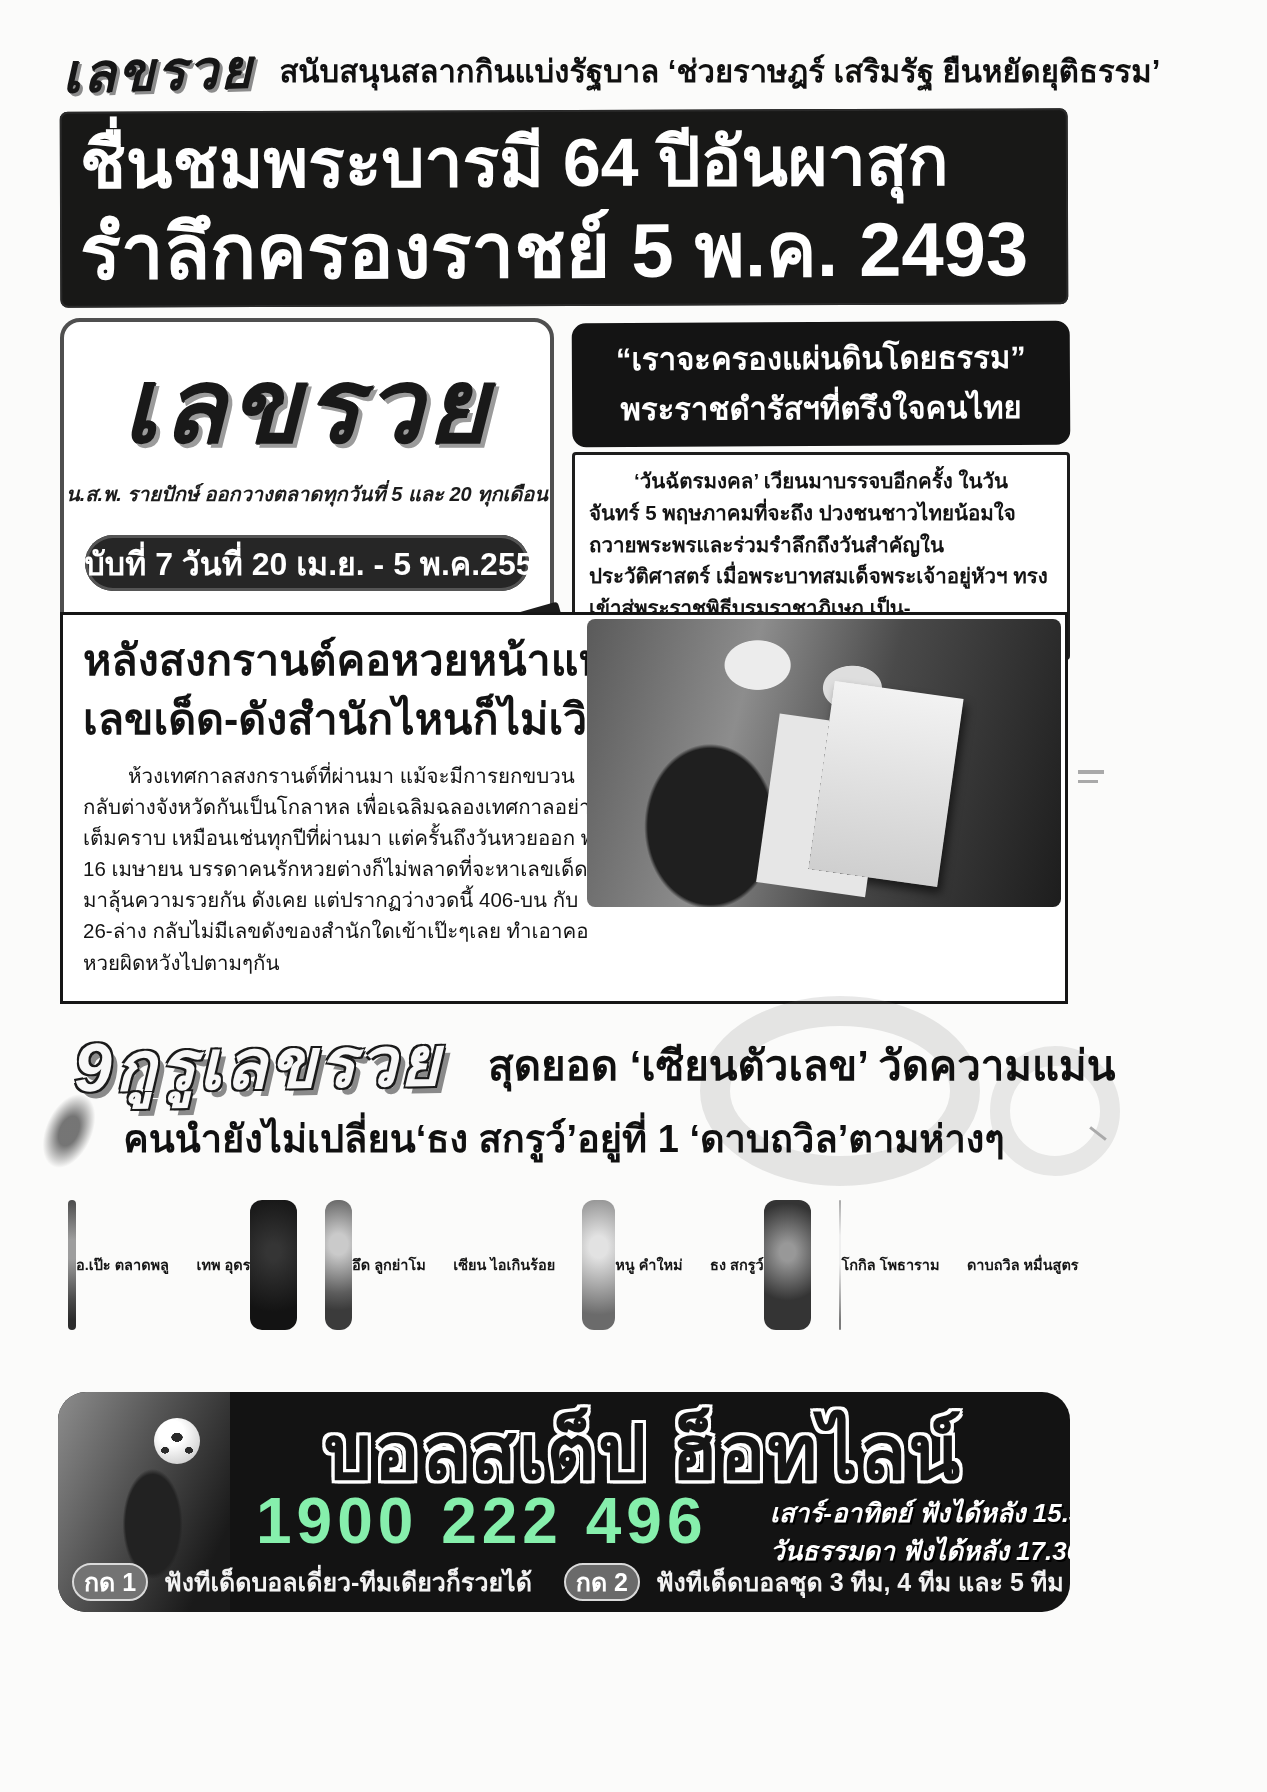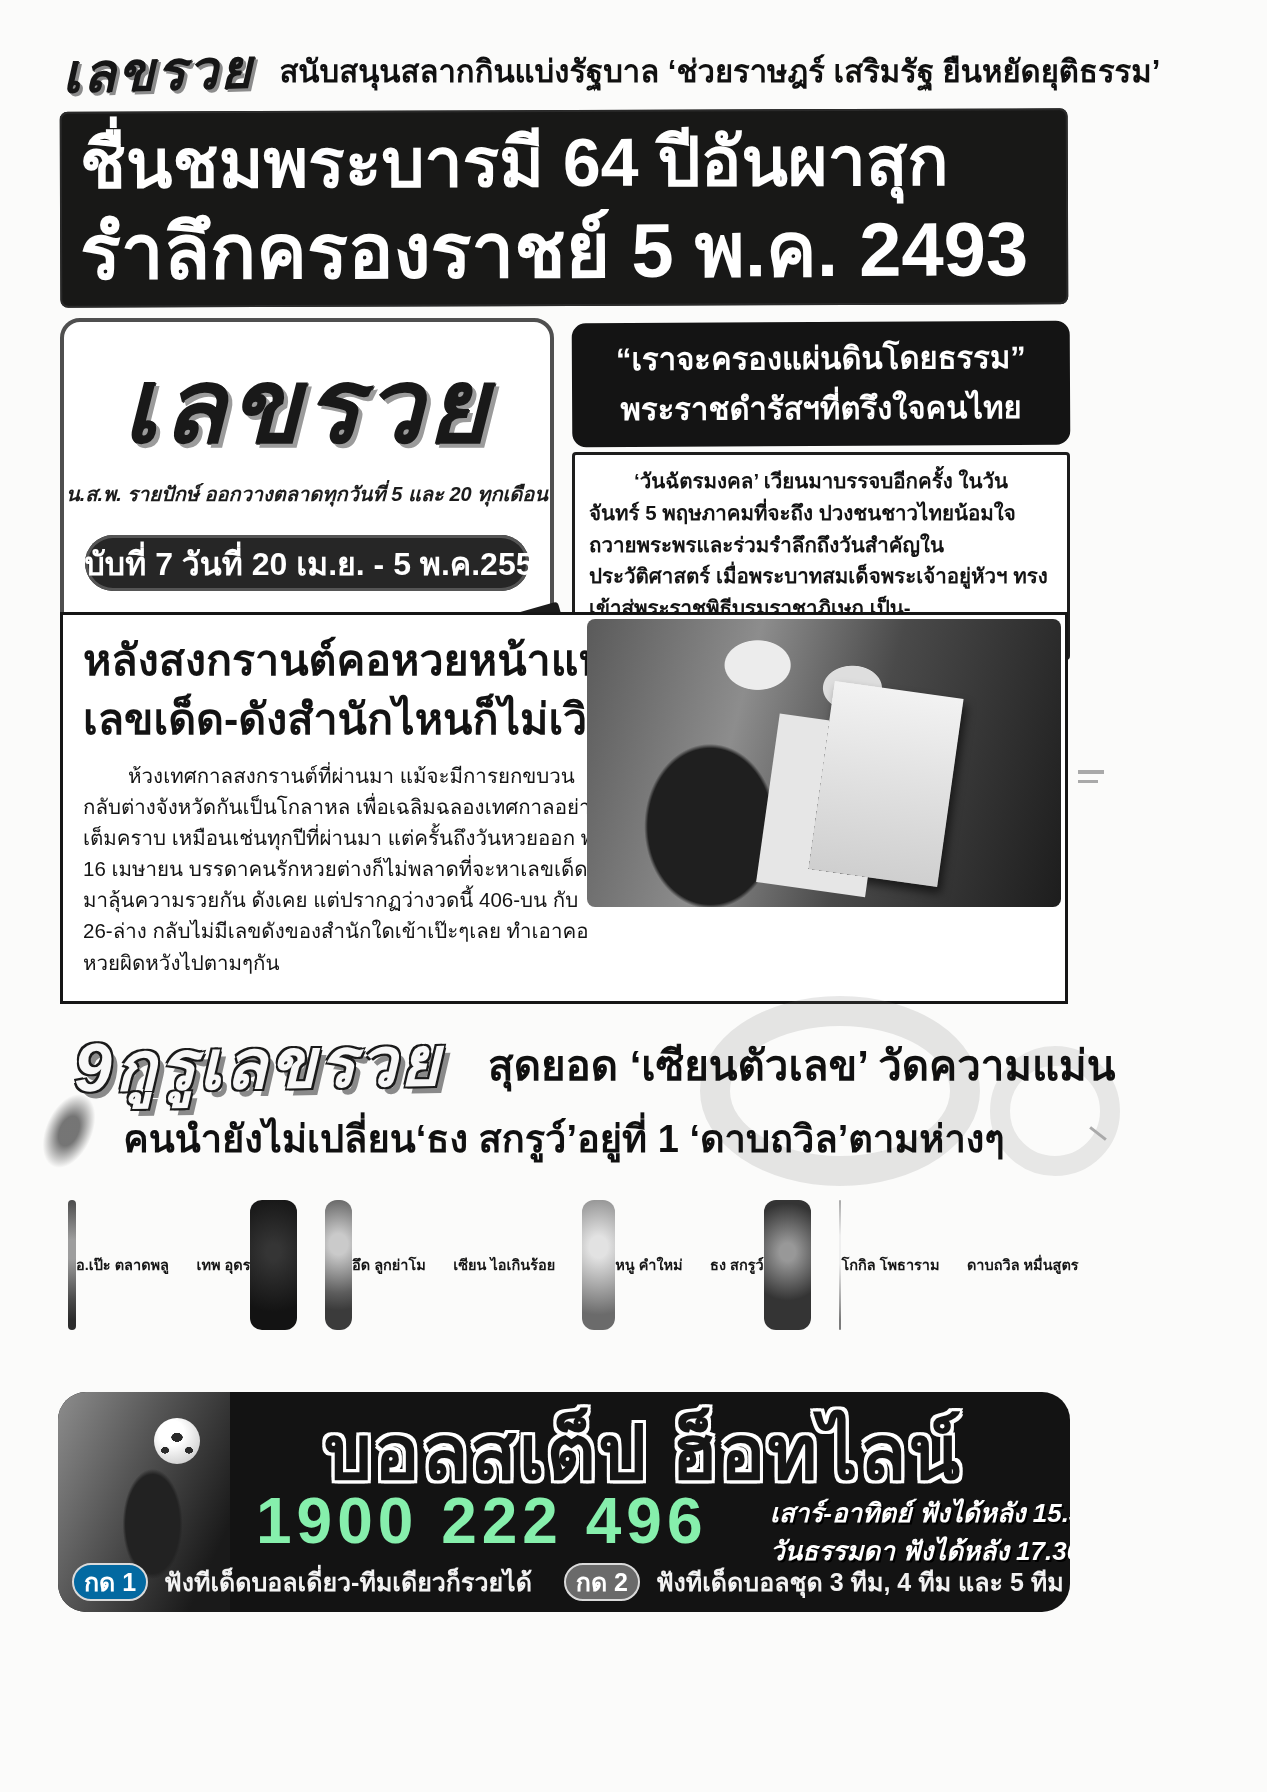--- a/index.html
+++ b/index.html
@@ -161,21 +161,21 @@
   }
   .fb-phone { position:absolute; left:198px; top:92px; font-size:64px; font-weight:800;
     letter-spacing:5px; color:#86efac; white-space:nowrap; }
   .fb-schedule1 { position:absolute; left:712px; top:100px; font-size:26px; font-weight:800;
     font-style:italic; white-space:nowrap; text-shadow:2px 2px 0 #000; }
   .fb-schedule2 { position:absolute; left:712px; top:138px; font-size:26px; font-weight:800;
     font-style:italic; white-space:nowrap; text-shadow:2px 2px 0 #000; }
   .fb-bottom { position:absolute; left:14px; right:14px; bottom:8px; height:44px;
     display:flex; align-items:center; gap:16px; }
   .press-pill { min-width:76px; height:38px; border:2px solid #dadada; border-radius:22px;
-    background:#0369a1; color:#fff; display:flex; align-items:center; justify-content:center;
+    background:#737373; color:#fff; display:flex; align-items:center; justify-content:center;
     font-size:25px; font-weight:800; padding:0 12px; white-space:nowrap; }
   .press-pill.alt { background:#6a6a6a; }
   .press-text { font-size:25px; font-weight:800; color:#f2f2f2; white-space:nowrap; }
   .fb-spacer { flex:1; }
 
   
   .mark { position:absolute; background:#a9a9a9; }
   .mark.m1 { left:1078px; top:770px; width:26px; height:4px; }
   .mark.m2 { left:1078px; top:780px; width:20px; height:3px; }
   .mark.m3 { left:1088px; top:1132px; width:20px; height:3px; transform:rotate(38deg); }

